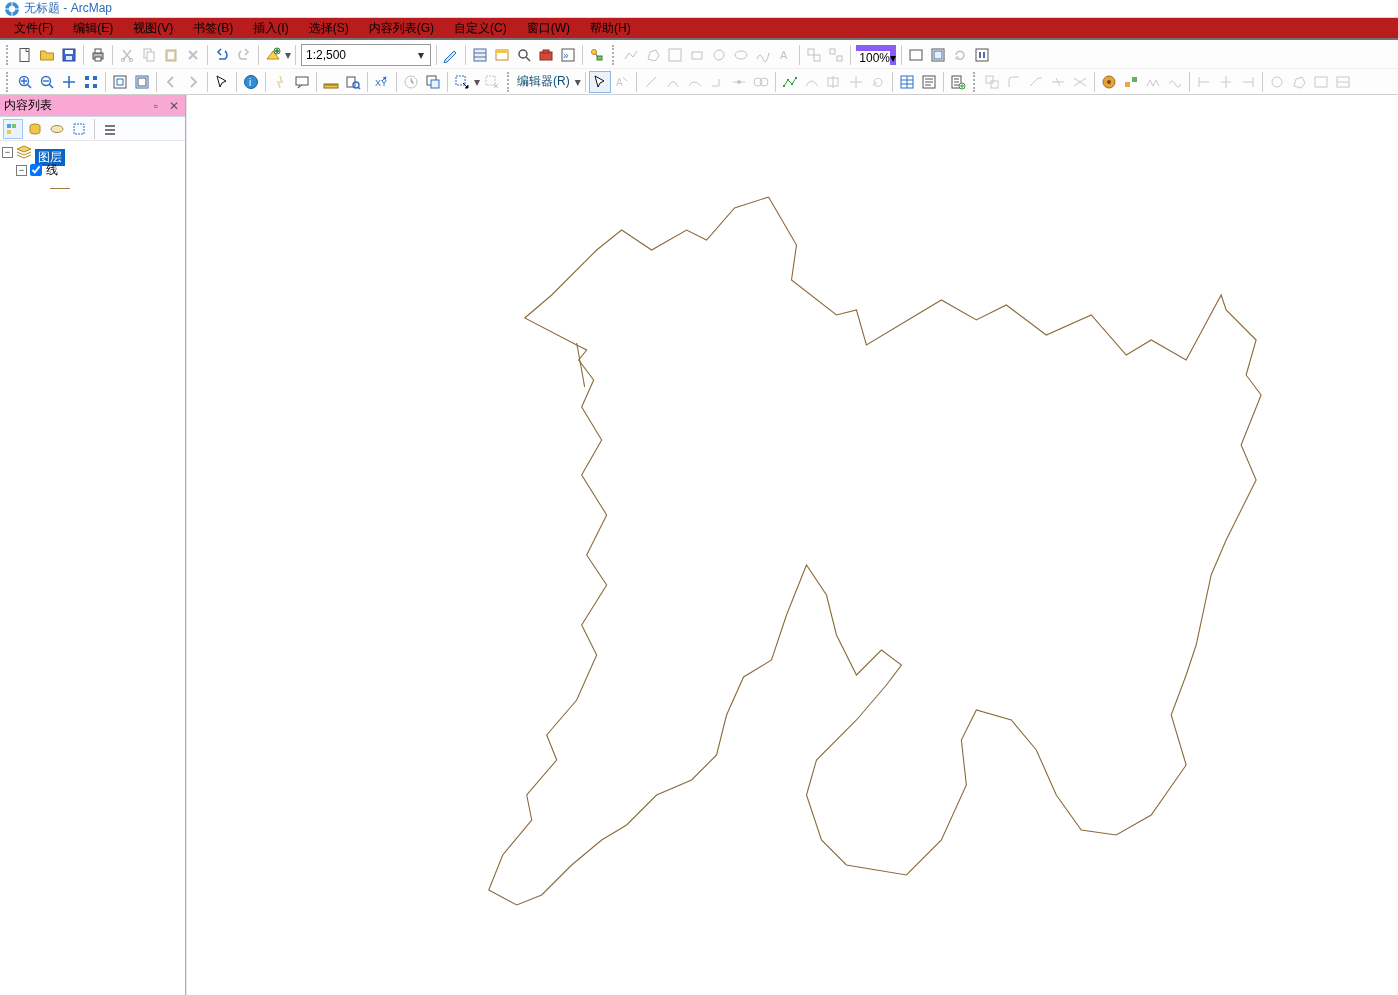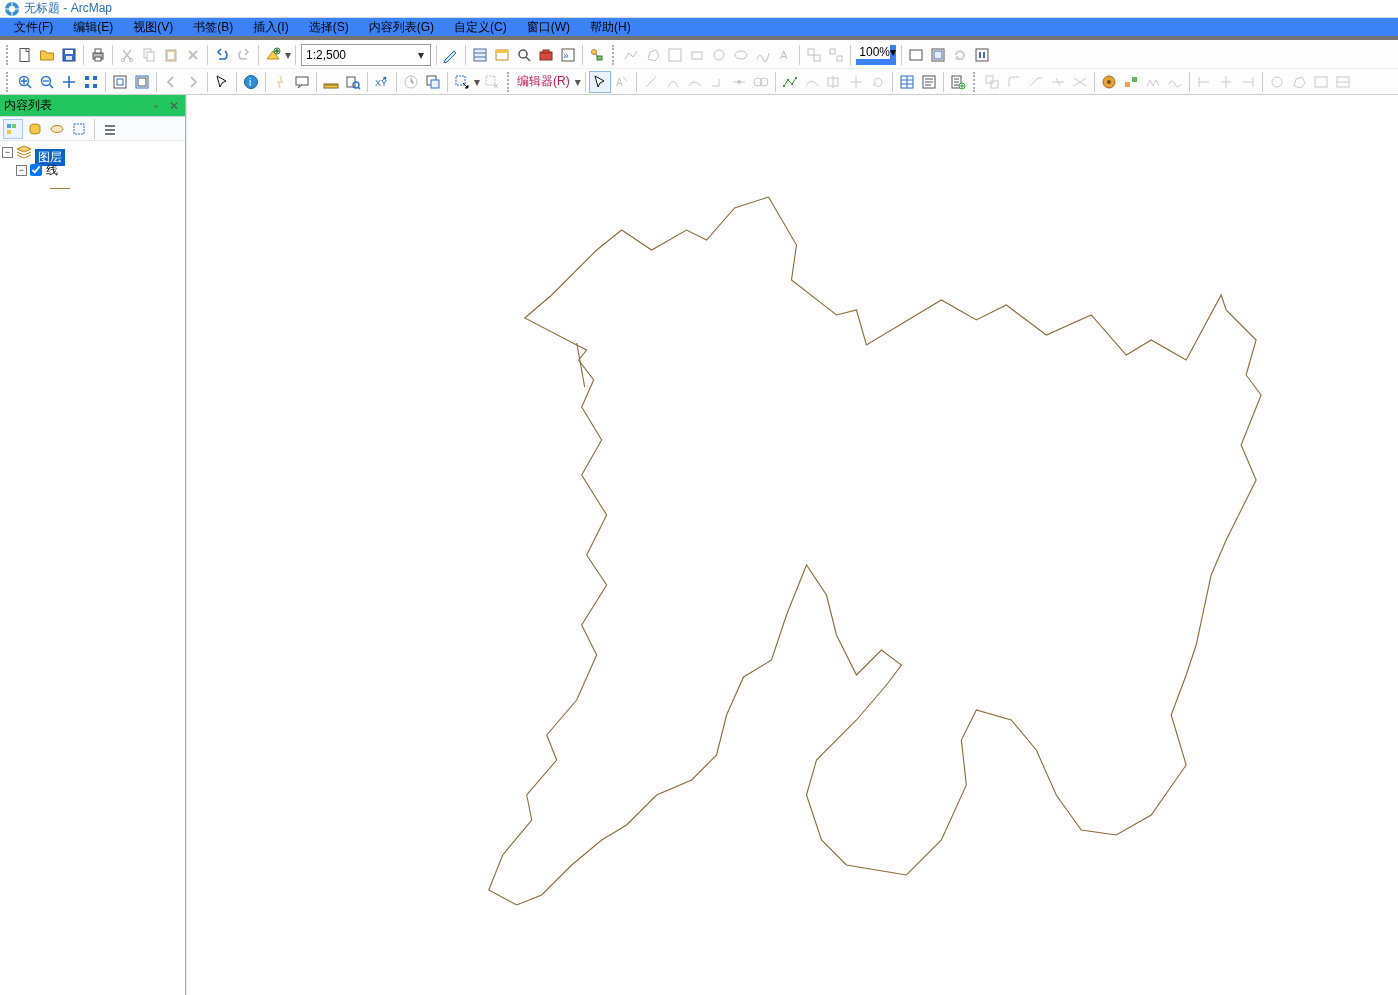--- a/index.html
+++ b/index.html
@@ -27,22 +27,22 @@
     width: 16px; height: 16px; margin-right: 4px;
     display:inline-block;
   }
   .titlebar .title-text { color: #2a6cb8; font-size: 12px; }
   
   .menubar {
     height: 22px;
     display: flex;
     align-items: center;
     padding: 2px 4px;
-    border-bottom: 4px solid #737373;
-    background: #3b82f6;
+    border-bottom: 2px solid #737373;
+    background: #b91c1c;
   }
   .menubar .menu-item {
     padding: 2px 10px;
     cursor: default;
   }
   
   .toolbars {
     display: flex;
     flex-wrap: wrap;
     align-items: center;
@@ -84,38 +84,38 @@
   .scale-box {
     display:inline-flex;align-items:center;height:22px;
     border:1px solid #9a9a9a;background:#fff;
     padding:0 2px; margin:16px 2px;
   }
   .scale-box input {
     border:none;outline:none;width:110px;font-size:12px;padding:1px 2px;
     font-family:inherit;
   }
   .scale-box .dd-arrow{width:14px;text-align:center;color:#333;cursor:default;}
-  .zoom-box{display:inline-flex;align-items:flex-start;height:20px;background:#3b82f6;border:none;margin:0 2px;}
+  .zoom-box{display:inline-flex;align-items:flex-end;height:20px;background:#8b5cf6;border:none;margin:0 2px;}
   .zoom-box input{border:none;outline:none;width:34px;font-size:12px;text-align:right;}
-  .editor-label{padding:0 4px 0 2px;color:#be185d;}
+  .editor-label{padding:0 4px 0 2px;color:#0c4a6e;}
   
   .main {
     flex: 1 1 auto;
     display: flex;
     min-height:0;
   }
   
   .toc-panel {
     width: 186px;
     border-right: 1px solid #9db4c9;
     display:flex;flex-direction:column;
     background:#fff;
   }
   .toc-header{
-    height:22px;background:#22c55e;
+    height:22px;background:#f9a8d4;
     border-bottom:1px solid #c9d6e6;
     display:flex;align-items:center;justify-content:space-between;
     padding:0 4px;
   }
   .toc-header .hdr-title{font-size:12px;color:#000;}
   .toc-header .hdr-btns{display:flex;gap:4px;align-items:center;color:#555;}
   .toc-header .hdr-btns span{width:14px;text-align:center;cursor:default;}
   .toc-toolbar{
     height:24px;display:flex;align-items:center;gap:2px;
     padding:0 3px;border-bottom:1px solid #e6e6e6;background:#fafcff;

